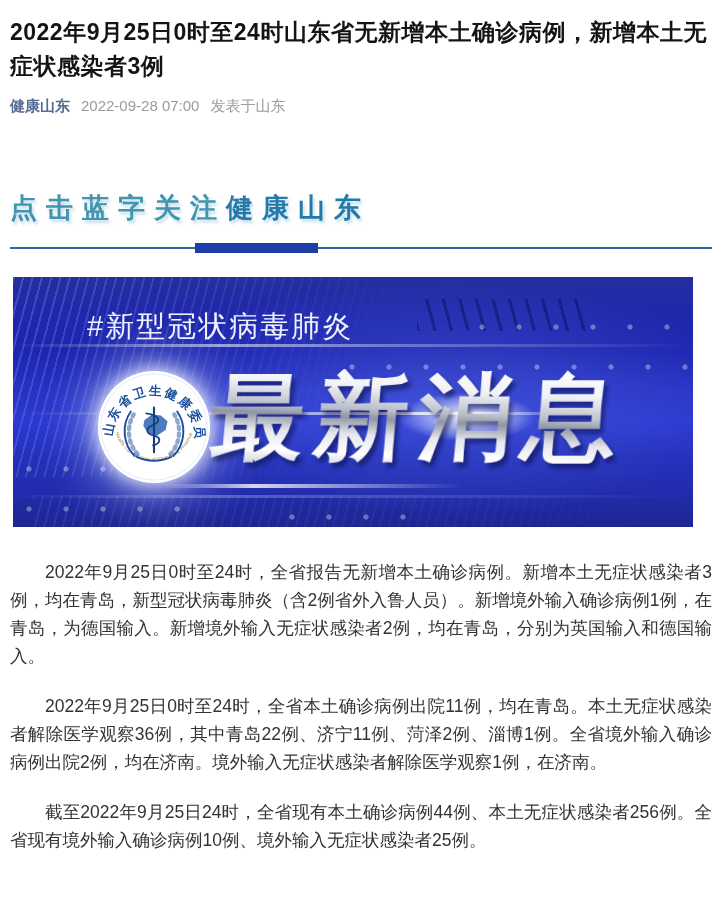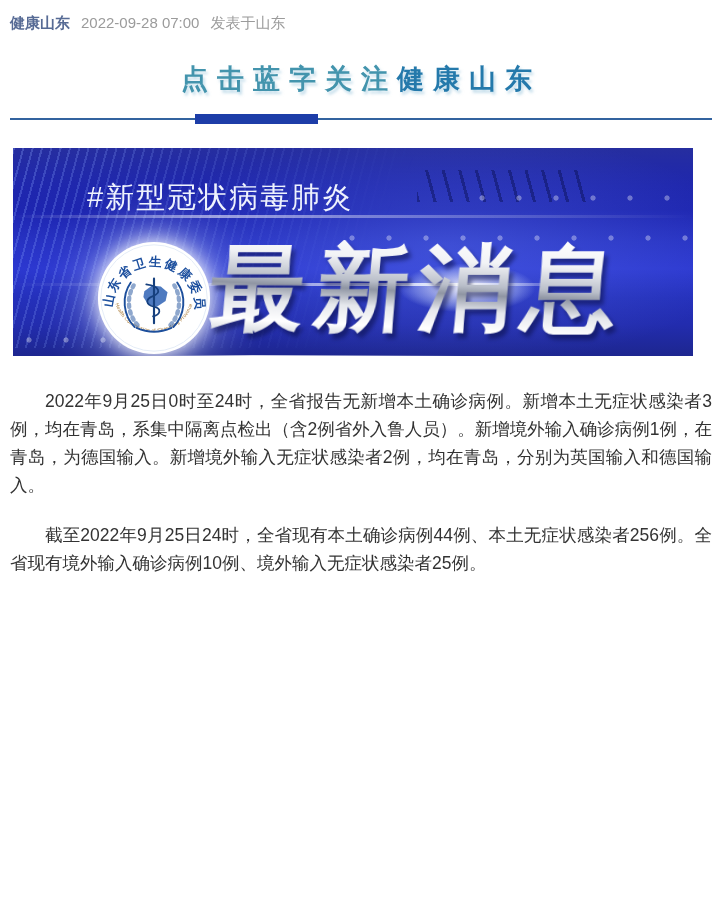--- a/index.html
+++ b/index.html
@@ -32,42 +32,42 @@
   }
   .meta-row{
     margin-top:13px;
     font-size:15px;line-height:20px;
     display:flex;align-items:center;gap:11px;
     color:var(--meta-text);
   }
   .account-link{color:var(--account-link);font-weight:600;cursor:pointer;text-decoration:none;}
 
   
-  .follow-banner{margin-top:28px;text-align:center;}
+  .follow-banner{margin-top:74px;text-align:left;}
   .follow-text{
     font-size:27px;font-weight:700;letter-spacing:9px;
     text-shadow:2px 3px 3px rgba(150,195,218,0.55);
     white-space:nowrap;
   }
   .follow-prefix{color:var(--follow-teal);}
   .follow-account{color:var(--follow-blue);cursor:pointer;}
   .divider{position:relative;margin-top:16px;height:12px;}
   .divider-line{
     position:absolute;left:0;right:0;top:5px;height:2px;
     background:var(--divider-line);
   }
   .divider-bar{
     position:absolute;left:185px;top:1px;width:123px;height:10px;
     background:var(--divider-navy);
   }
 
   
   .hero{
     position:relative;margin:23px auto 0;margin-left:3px;
-    width:680px;height:208px;overflow:hidden;
+    width:680px;height:250px;overflow:hidden;
     background:
       radial-gradient(ellipse 430px 170px at 64% 48%, rgba(120,150,255,0.28), transparent 70%),
       linear-gradient(180deg,#262e9f 0%,#222aa6 8%,#1f27ad 18%,#1d25b0 30%,#2732c3 45%,#2c38d0 58%,#2430bb 72%,#222cae 85%,#1d268f 100%);
   }
   .deco{position:absolute;pointer-events:none;}
   .stripes{
     background:repeating-linear-gradient(105deg, rgba(140,168,255,0.32) 0 2px, transparent 2px 9px);
   }
   .stripes-tl{left:0;top:0;width:430px;height:200px;
     -webkit-mask-image:linear-gradient(115deg, rgba(0,0,0,0.9), transparent 78%);
@@ -128,20 +128,21 @@
 
   
   .article-body{margin-top:31px;font-size:17.5px;line-height:1.6;text-align:justify;}
   .article-body p{margin-bottom:22px;text-indent:2em;color:var(--body-color);}
 </style>
 </head>
 <body>
 
 <div class="content">
 
+  <h1 class="article-title">2022年9月25日0时至24时山东省无新增本土确诊病例，新增本土无症状感染者3例</h1>
 
   <div class="meta-row">
     <a class="account-link">健康山东</a>
     <span>2022-09-28 07:00</span>
     <span>发表于山东</span>
   </div>
 
   <div class="follow-banner">
     <div class="follow-text">
       <span class="follow-prefix">点击蓝字关注</span><span class="follow-account">健康山东</span>
@@ -194,17 +195,18 @@
           <path d="M60 40 V 86" stroke-width="2.2" stroke="#16407e"></path>
           <path d="M52 46 C 67 48 67 55 59 58 C 51 61 51 67 60 69 C 68 71 67 77 59 79" stroke-width="1.8" stroke="#16407e"></path>
         </g>
       </svg>
     </div>
 
     <div class="hero-headline">最新消息</div>
   </div>
 
   <div class="article-body">
-    <p>2022年9月25日0时至24时，全省报告无新增本土确诊病例。新增本土无症状感染者3例，均在青岛，系集中隔离点检出（含2例省外入鲁人员）。新增境外输入确诊病例1例，在青岛，为德国输入。新增境外输入无症状感染者2例，均在青岛，分别为英国输入和德国输入。</p>
+    <p>2022年9月25日0时至24时，全省报告无新增本土确诊病例。新增本土无症状感染者3例，均在青岛，新型冠状病毒肺炎（含2例省外入鲁人员）。新增境外输入确诊病例1例，在青岛，为德国输入。新增境外输入无症状感染者2例，均在青岛，分别为英国输入和德国输入。</p>
+    <p>2022年9月25日0时至24时，全省本土确诊病例出院11例，均在青岛。本土无症状感染者解除医学观察36例，其中青岛22例、济宁11例、菏泽2例、淄博1例。全省境外输入确诊病例出院2例，均在济南。境外输入无症状感染者解除医学观察1例，在济南。</p>
     <p>截至2022年9月25日24时，全省现有本土确诊病例44例、本土无症状感染者256例。全省现有境外输入确诊病例10例、境外输入无症状感染者25例。</p>
   </div>
 
 </div>
 
 </body></html>

